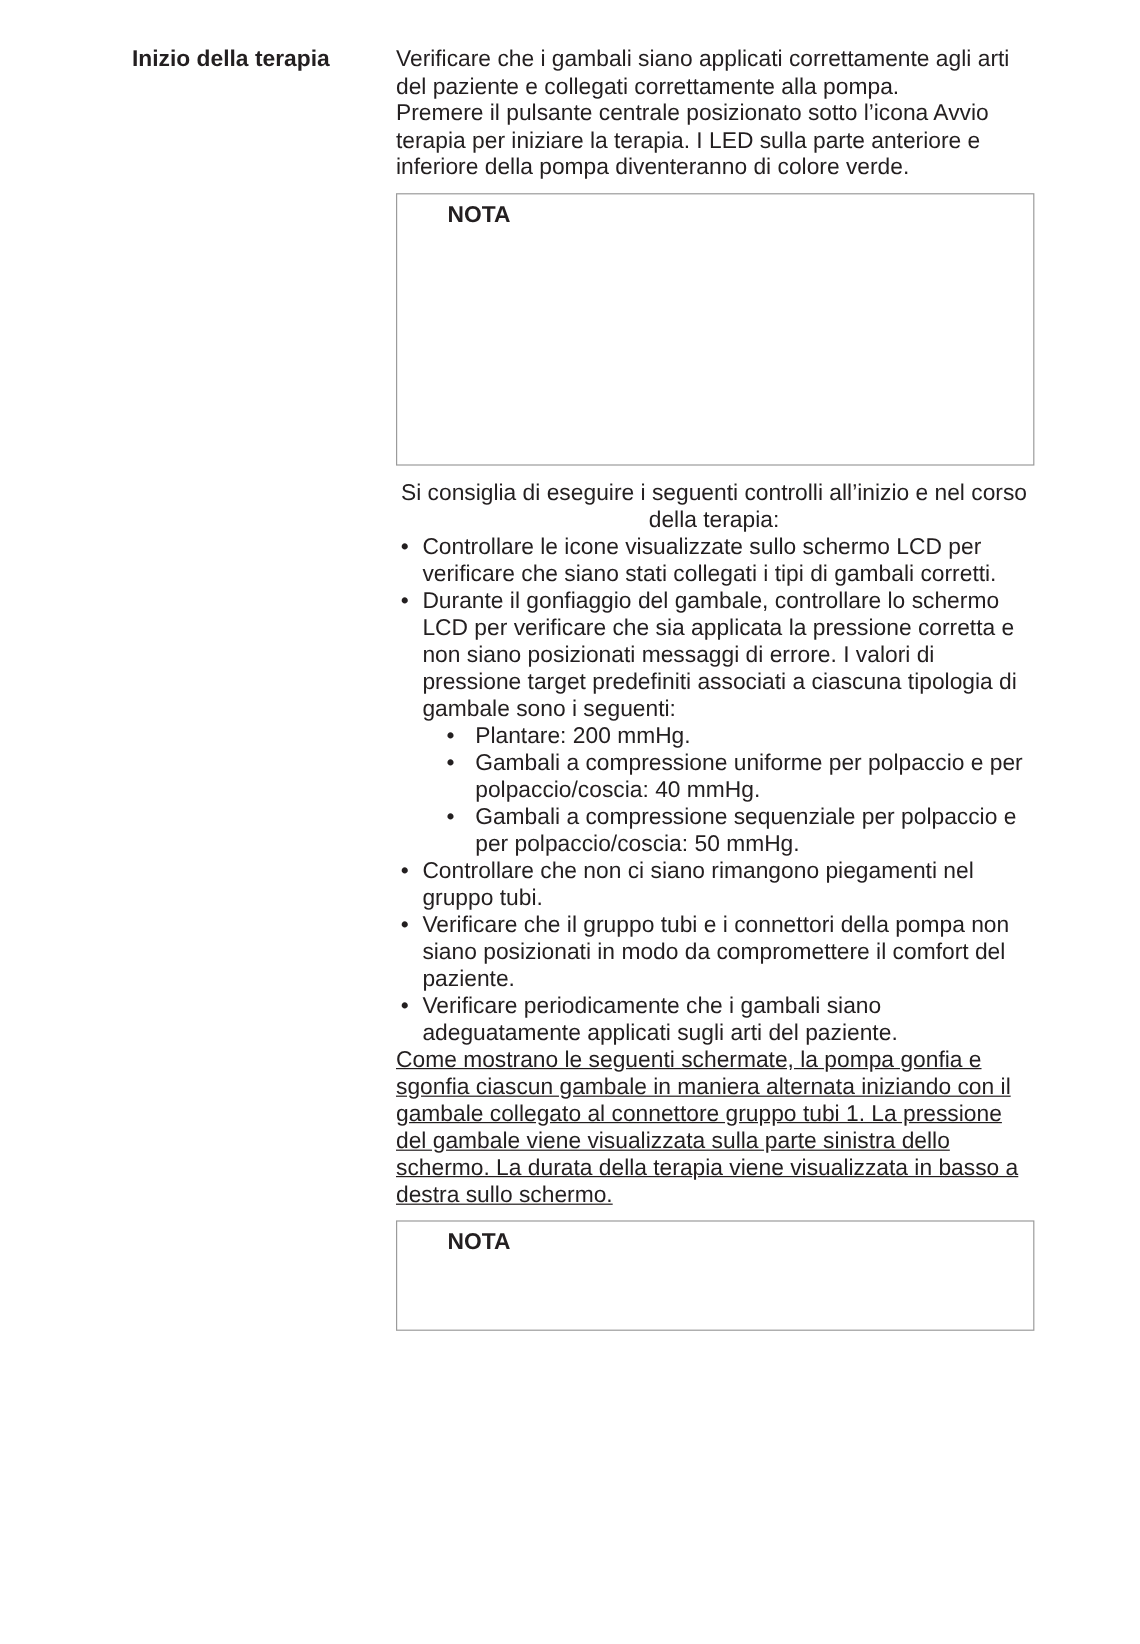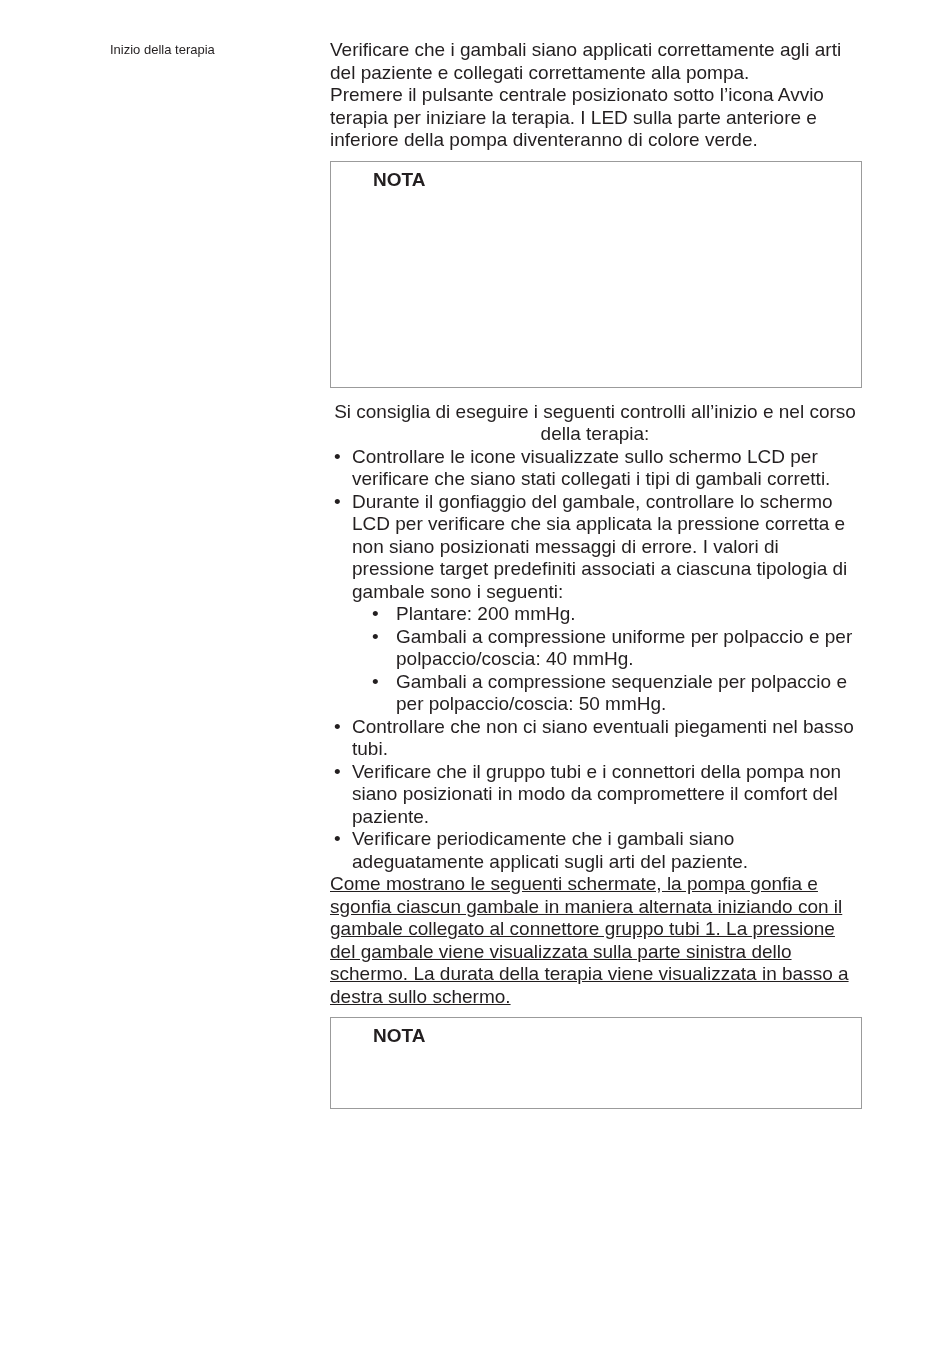--- a/index.html
+++ b/index.html
@@ -16,22 +16,22 @@
     color: #231f20;
     font-size: 19px;
     line-height: 22.5px;
     box-sizing: border-box;
   }
   .section-label {
     position: absolute;
     left: 110px;
     top: 39px;
     width: 205px;
-    font-weight: normal;
-    font-size: 13px;
+    font-weight: bold;
+    font-size: 19px;
     line-height: 22.5px;
   }
   .content {
     position: absolute;
     left: 330px;
     top: 39px;
     width: 530px;
   }
   .para {
     margin: 0;
@@ -100,21 +100,21 @@
 
     <p class="checks-intro">Si consiglia di eseguire i seguenti controlli all’inizio e nel corso della terapia:</p>
 
     <div class="bullet">Controllare le icone visualizzate sullo schermo LCD per verificare che siano stati collegati i tipi di gambali corretti.</div>
 
     <div class="bullet">Durante il gonfiaggio del gambale, controllare lo schermo LCD per verificare che sia applicata la pressione corretta e non siano posizionati messaggi di errore. I valori di pressione target predefiniti associati a ciascuna tipologia di gambale sono i seguenti:</div>
     <div class="sub-bullet">Plantare: 200 mmHg.</div>
     <div class="sub-bullet">Gambali a compressione uniforme per polpaccio e per polpaccio/coscia: 40 mmHg.</div>
     <div class="sub-bullet">Gambali a compressione sequenziale per polpaccio e per polpaccio/coscia: 50 mmHg.</div>
 
-    <div class="bullet">Controllare che non ci siano eventuali piegamenti nel basso tubi.</div>
+    <div class="bullet">Controllare che non ci siano rimangono piegamenti nel gruppo tubi.</div>
     <div class="bullet">Verificare che il gruppo tubi e i connettori della pompa non siano posizionati in modo da compromettere il comfort del paziente.</div>
     <div class="bullet">Verificare periodicamente che i gambali siano adeguatamente applicati sugli arti del paziente.</div>
 
     <p class="closing">Come mostrano le seguenti schermate, la pompa gonfia e sgonfia ciascun gambale in maniera alternata iniziando con il gambale collegato al connettore gruppo tubi 1. La pressione del gambale viene visualizzata sulla parte sinistra dello schermo. La durata della terapia viene visualizzata in basso a destra sullo schermo.</p>
 
     <div class="note-box short">
       <span class="note-label">NOTA</span>
     </div>
 
   </div>

